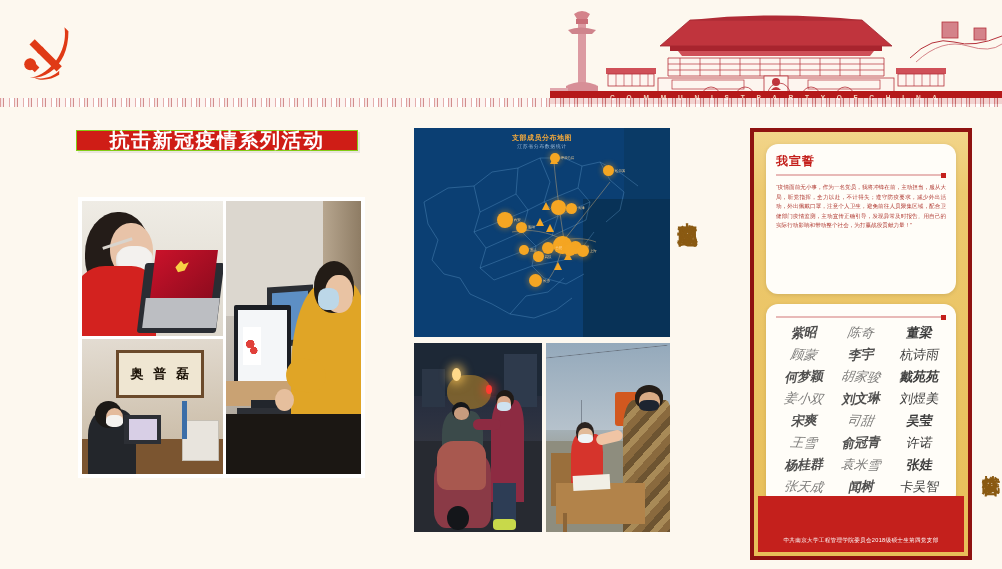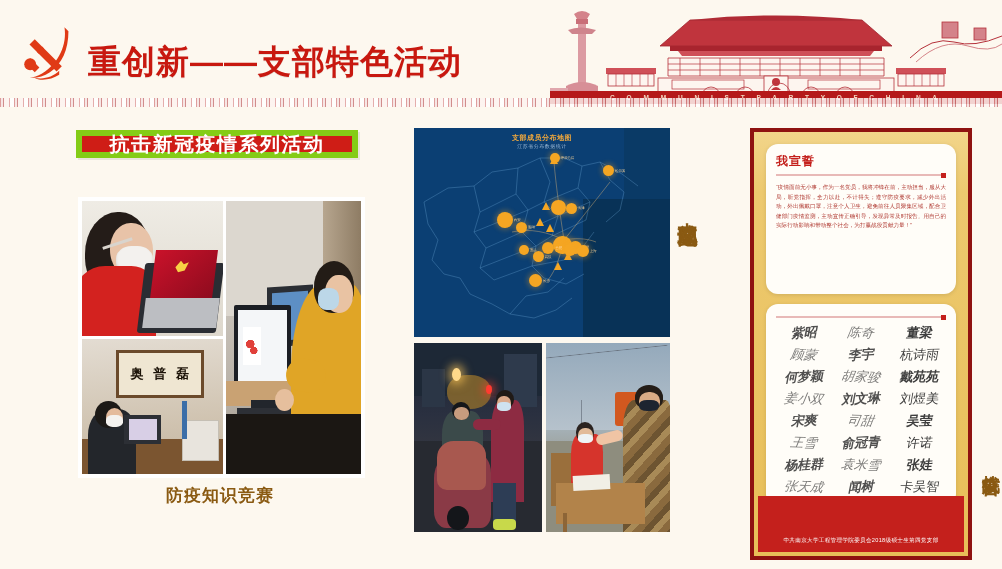--- a/index.html
+++ b/index.html
@@ -34,22 +34,22 @@
         #f6e3e3 1px, #f6e3e3 3px,
         #c97a7a 3px, #c97a7a 4px,
         #fdf3f0 4px, #fdf3f0 9px,
         #e0a0a0 9px, #e0a0a0 10px,
         #fff 10px, #fff 14px);
     opacity:.85;
   }
 
   
   .red-banner {
-    position:absolute; left:76px; top:130px; width:282px; height:28px;
-    background:#cf1d16; border:6px solid #84cc16;
+    position:absolute; left:76px; top:130px; width:282px; height:21px;
+    background:#cf1d16; border:1px solid #84cc16;
     display:flex; align-items:center; justify-content:center;
     color:#fff; font-size:20px; font-weight:bold; letter-spacing:1.5px;
     box-shadow:2px 2px 0 rgba(0,0,0,.08);
   }
   .collage {
     position:absolute; left:78px; top:197px; width:287px; height:281px;
     background:#fff; padding:4px;
     display:grid; grid-template-columns:1.05fr 1fr; grid-template-rows:1fr 1fr;
     gap:3px;
   }
@@ -219,21 +219,20 @@
 
     <svg class="emblem" viewBox="0 0 100 100">
       <path d="M78 8 C82 34 70 62 44 78 C34 84 26 85 20 83 C30 86 44 84 56 76 C74 64 84 42 84 14 Z" fill="#e03a16"></path>
       <path d="M70 74 C60 84 44 88 32 84 C40 90 58 88 70 80 Z" fill="#e03a16"></path>
       <path d="M33 26 L47 40 L39 48 L25 34 Z" fill="#e03a16"></path>
       <path d="M44 37 L74 67 L66 75 L36 45 Z" fill="#e03a16"></path>
       <circle cx="26" cy="64" r="9" fill="#e03a16"></circle>
       <path d="M26 55 L40 69 L33 76 L19 62 Z" fill="#e03a16"></path>
     </svg>
 
-    <div class="title">重创新——支部特色活动</div>
 
     <div class="header-art">
       <svg viewBox="0 0 452 104" width="452" height="104">
         <g fill="none" stroke="#b5313a" stroke-width="0.8">
 
           <path d="M24 14 q8 -6 16 0 l-3 5 h-10 z" fill="#d4838a" stroke="none"></path>
           <rect x="26" y="19" width="12" height="5" fill="#c96f78" stroke="none"></rect>
           <path d="M28 24 h8 v62 h-8 z" fill="#dc9ba2" stroke="none"></path>
           <path d="M18 30 q12 -5 28 0 l-4 4 h-20 z" fill="#cf848c" stroke="none"></path>
           <path d="M16 86 q16 -8 32 0 v12 h-32 z" fill="#d78f97" stroke="none"></path>
@@ -332,21 +331,20 @@
         <div class="prn"></div>
         <div class="lamp"></div>
       <div class="pers"></div>
         <div class="head2"></div>
         <div class="fc2"></div>
       <div class="mk2"></div>
         <div class="lap2"></div>
     </div>
   </div>
 
-  <div class="cap cap-left">防疫知识竞赛</div>
 
   <div class="map-wrap">
     <div class="map-bg"></div>
     <div class="map-sea2"></div>
     <div class="map-sea"></div>
 
     <svg viewBox="0 0 256 209" width="256" height="209" style="position:absolute;inset:0">
       <g fill="none" stroke="rgba(125,185,235,0.40)" stroke-width="0.7">
         <path d="M10 74 L34 60 L60 58 L78 44 L104 40 L126 30 L150 30 L168 38 L186 34 L208 46 L224 58"></path>
         <path d="M10 74 L14 96 L24 112 L18 132 L30 146 L46 150 L56 166 L78 176 L96 186 L120 190 L142 182 L158 170"></path>

